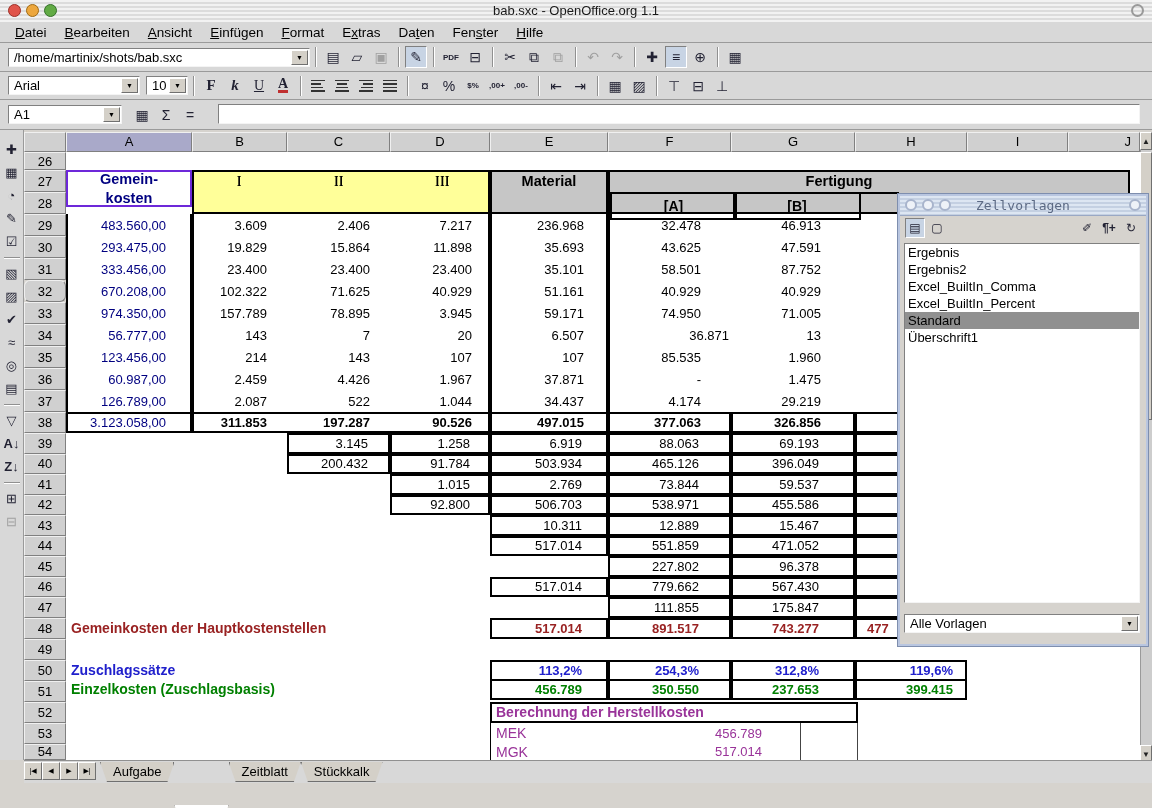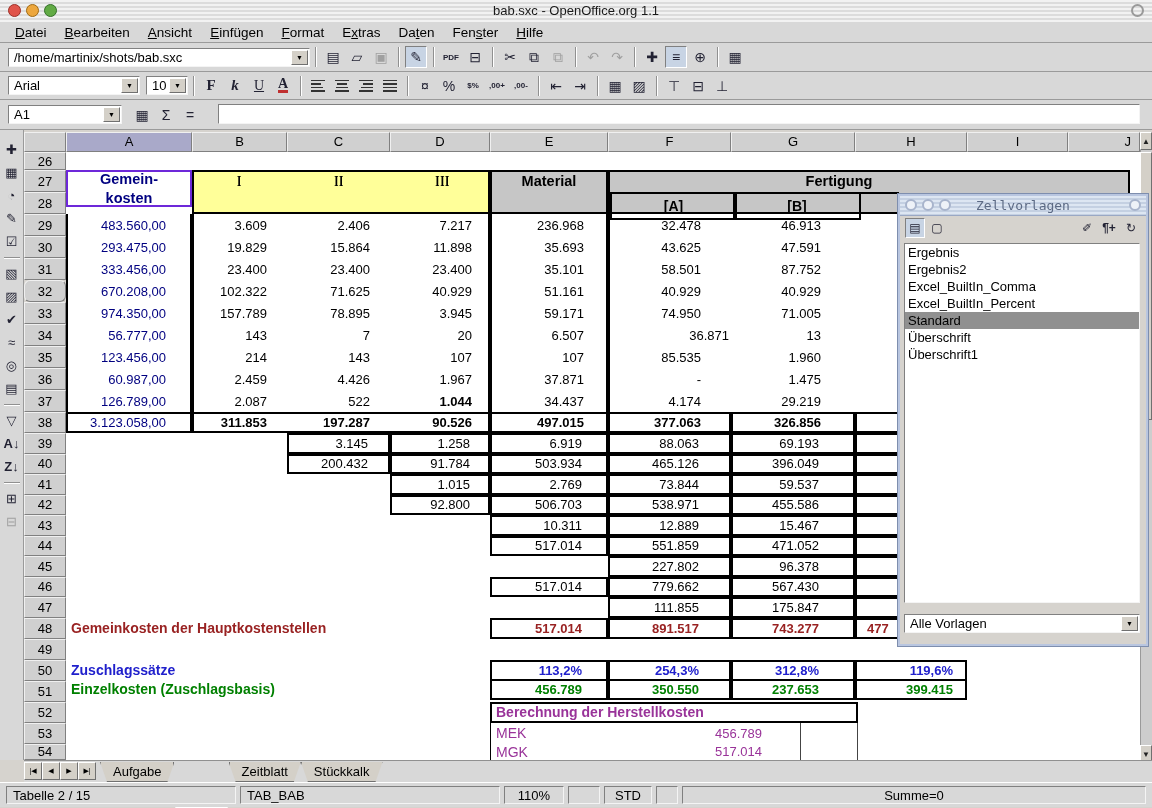--- a/index.html
+++ b/index.html
@@ -439,21 +439,21 @@
       <div class="cell k-navy" style="padding-right: 26px; left: 66px; width: 126px; top: 368px; height: 22px;">60.987,00</div>
       <div class="cell" style="padding-right: 20px; left: 192px; width: 95px; top: 368px; height: 22px;">2.459</div>
       <div class="cell" style="padding-right: 20px; left: 287px; width: 103px; top: 368px; height: 22px;">4.426</div>
       <div class="cell" style="padding-right: 18px; left: 390px; width: 100px; top: 368px; height: 22px;">1.967</div>
       <div class="cell" style="padding-right: 24px; left: 490px; width: 118px; top: 368px; height: 22px;">37.871</div>
       <div class="cell" style="padding-right: 30px; left: 608px; width: 123px; top: 368px; height: 22px;">-</div>
       <div class="cell" style="padding-right: 34px; left: 731px; width: 124px; top: 368px; height: 22px;">1.475</div>
       <div class="cell k-navy" style="padding-right: 26px; left: 66px; width: 126px; top: 390px; height: 22px;">126.789,00</div>
       <div class="cell" style="padding-right: 20px; left: 192px; width: 95px; top: 390px; height: 22px;">2.087</div>
       <div class="cell" style="padding-right: 20px; left: 287px; width: 103px; top: 390px; height: 22px;">522</div>
-      <div class="cell" style="padding-right: 18px; left: 390px; width: 100px; top: 390px; height: 22px; font-weight: bold;">1.044</div>
+      <div class="cell" style="padding-right: 18px; left: 390px; width: 100px; top: 390px; height: 22px;">1.044</div>
       <div class="cell" style="padding-right: 24px; left: 490px; width: 118px; top: 390px; height: 22px;">34.437</div>
       <div class="cell" style="padding-right: 30px; left: 608px; width: 123px; top: 390px; height: 22px;">4.174</div>
       <div class="cell" style="padding-right: 34px; left: 731px; width: 124px; top: 390px; height: 22px;">29.219</div>
       <div class="cell k-navy" style="padding-right: 26px; left: 66px; width: 126px; top: 412px; height: 21px;">3.123.058,00</div>
       <div class="cell k-b" style="padding-right: 20px; left: 192px; width: 95px; top: 412px; height: 21px;">311.853</div>
       <div class="cell k-b" style="padding-right: 20px; left: 287px; width: 103px; top: 412px; height: 21px;">197.287</div>
       <div class="cell k-b" style="padding-right: 18px; left: 390px; width: 100px; top: 412px; height: 21px;">90.526</div>
       <div class="cell k-b" style="padding-right: 24px; left: 490px; width: 118px; top: 412px; height: 21px;">497.015</div>
       <div class="cell k-b" style="padding-right: 30px; left: 608px; width: 123px; top: 412px; height: 21px;">377.063</div>
       <div class="cell k-b" style="padding-right: 34px; left: 731px; width: 124px; top: 412px; height: 21px;">326.856</div>
@@ -534,29 +534,20 @@
       <div class="navbtn">◀</div>
       <div class="navbtn">▶</div>
       <div class="navbtn">▶|</div>
       <span style="width: 4px;"></span>
       <div class="sheet-tab">Aufgabe</div>
       <div class="sheet-tab active">BAB</div>
       <div class="sheet-tab">Zeitblatt</div>
       <div class="sheet-tab">Stückkalk</div>
     </div>
 
-  <div id="statusbar">
-    <div class="seg" style="left:6px;width:230px;">Tabelle 2 / 15</div>
-    <div class="seg" style="left:240px;width:260px;">TAB_BAB</div>
-    <div class="seg center" style="left:504px;width:60px;">110%</div>
-    <div class="seg" style="left:568px;width:32px;"></div>
-    <div class="seg center" style="left:604px;width:48px;">STD</div>
-    <div class="seg" style="left:656px;width:22px;"></div>
-    <div class="seg center" style="left:682px;width:464px;">Summe=0</div>
-  </div>
 
   <div id="stylist">
     <div id="st-title">
       <div class="st-btn" style="left:5px;"></div>
       <div class="st-btn" style="left:22px;"></div>
       <div class="st-btn" style="left:39px;"></div>
       <div id="st-title-text">Zellvorlagen</div>
       <div class="st-btn" style="right:5px;left:auto;"></div>
     </div>
     <div id="st-tools">
@@ -566,21 +557,20 @@
         <span class="icbtn">✐</span>
         <span class="icbtn small">¶+</span>
         <span class="icbtn">↻</span>
       </div>
     <div id="st-list">
         <div class="style-item">Ergebnis</div>
         <div class="style-item">Ergebnis2</div>
         <div class="style-item">Excel_BuiltIn_Comma</div>
         <div class="style-item">Excel_BuiltIn_Percent</div>
         <div class="style-item sel">Standard</div>
-        <div class="style-item">Überschrift</div>
         <div class="style-item">Überschrift1</div>
       </div>
     <div class="combo" id="st-filter">
       <span>Alle Vorlagen</span>
       <span class="arrowbtn">▼</span>
     </div>
   </div>
 
 </div>
 

